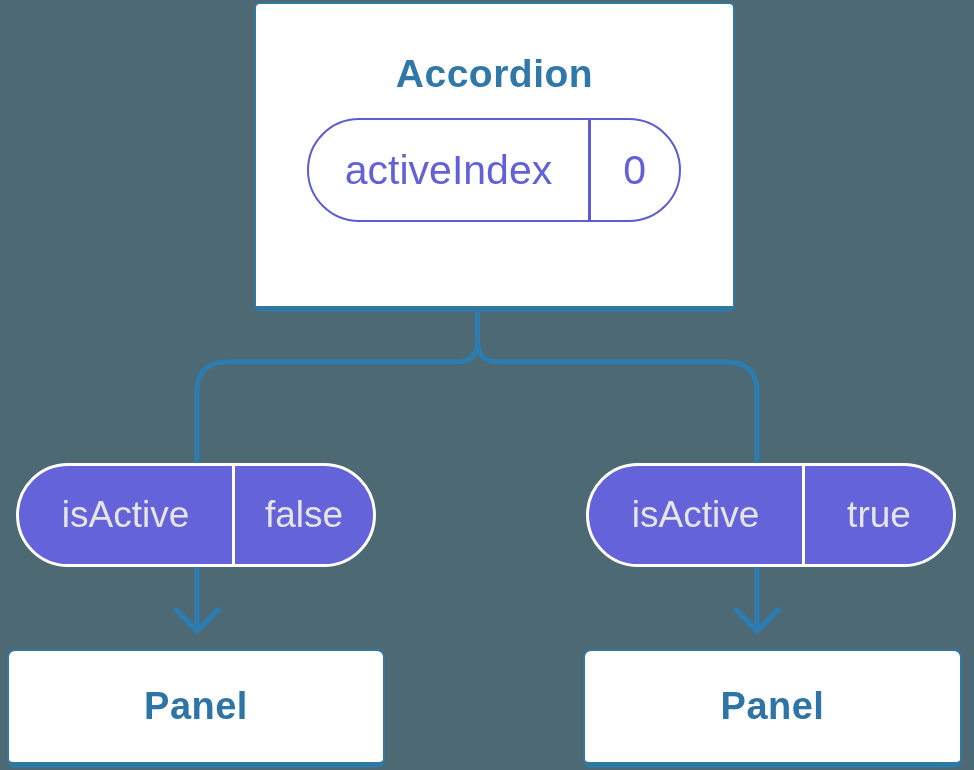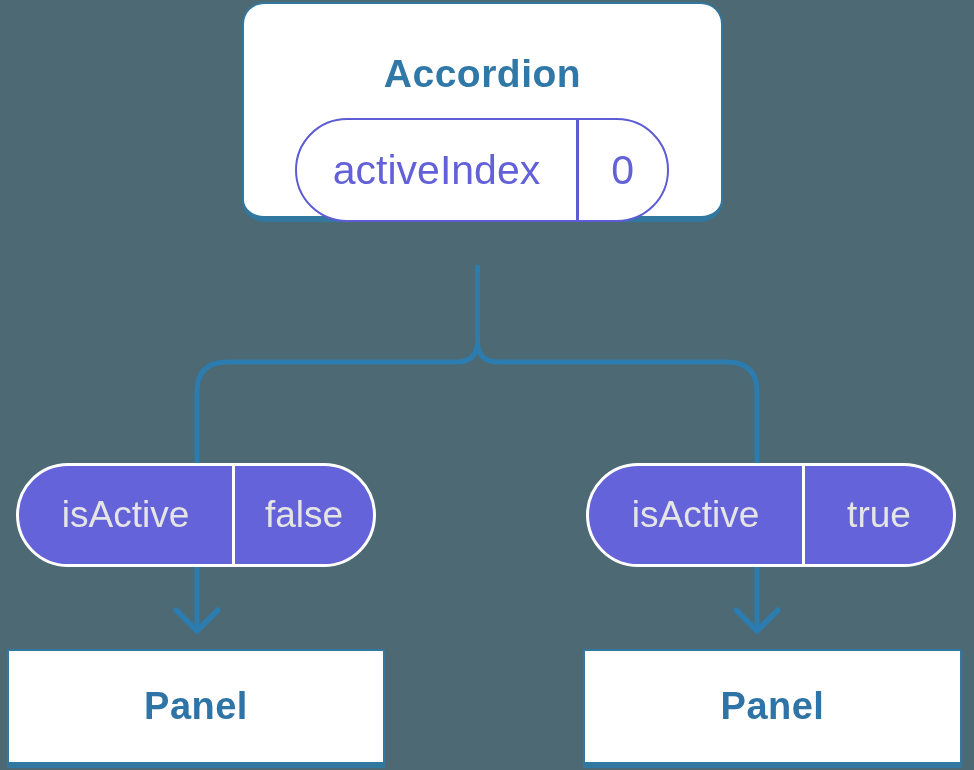--- a/index.html
+++ b/index.html
@@ -23,23 +23,23 @@
   
   .comp-box {
     position: absolute;
     background: #ffffff;
     border: 2px solid #31779f;
     border-bottom-width: 6px;
     box-sizing: border-box;
     z-index: 2;
   }
   .accordion-box {
-    left: 242px; top: 2px;
-    width: 481px; height: 220px;
-    border-radius: 22px;
+    left: 254px; top: 2px;
+    width: 481px; height: 310px;
+    border-radius: 6px;
   }
   .comp-title {
     position: absolute;
     left: 0; right: 0;
     text-align: center;
     color: #3078a7;
     font-size: 39px;
     font-weight: 600;
     letter-spacing: 0.5px;
   }
@@ -93,21 +93,21 @@
     justify-content: center;
   }
   .prop-pill .cell.name { width: 213px; }
   .prop-pill .cell.value { flex: 1; }
   .prop-pill .divider {
     width: 3px;
     background: #ffffff;
   }
   
   .panel-box {
-    border-radius: 2px;
+    border-radius: 8px;
     display: flex;
     align-items: center;
     justify-content: center;
   }
   .panel-box.left  { left: 7px;   top: 649px; width: 378px; height: 119px; }
   .panel-box.right { left: 583px; top: 649px; width: 379px; height: 119px; }
   .panel-box .panel-title {
     color: #2e74a6;
     font-size: 38px;
     font-weight: 600;

